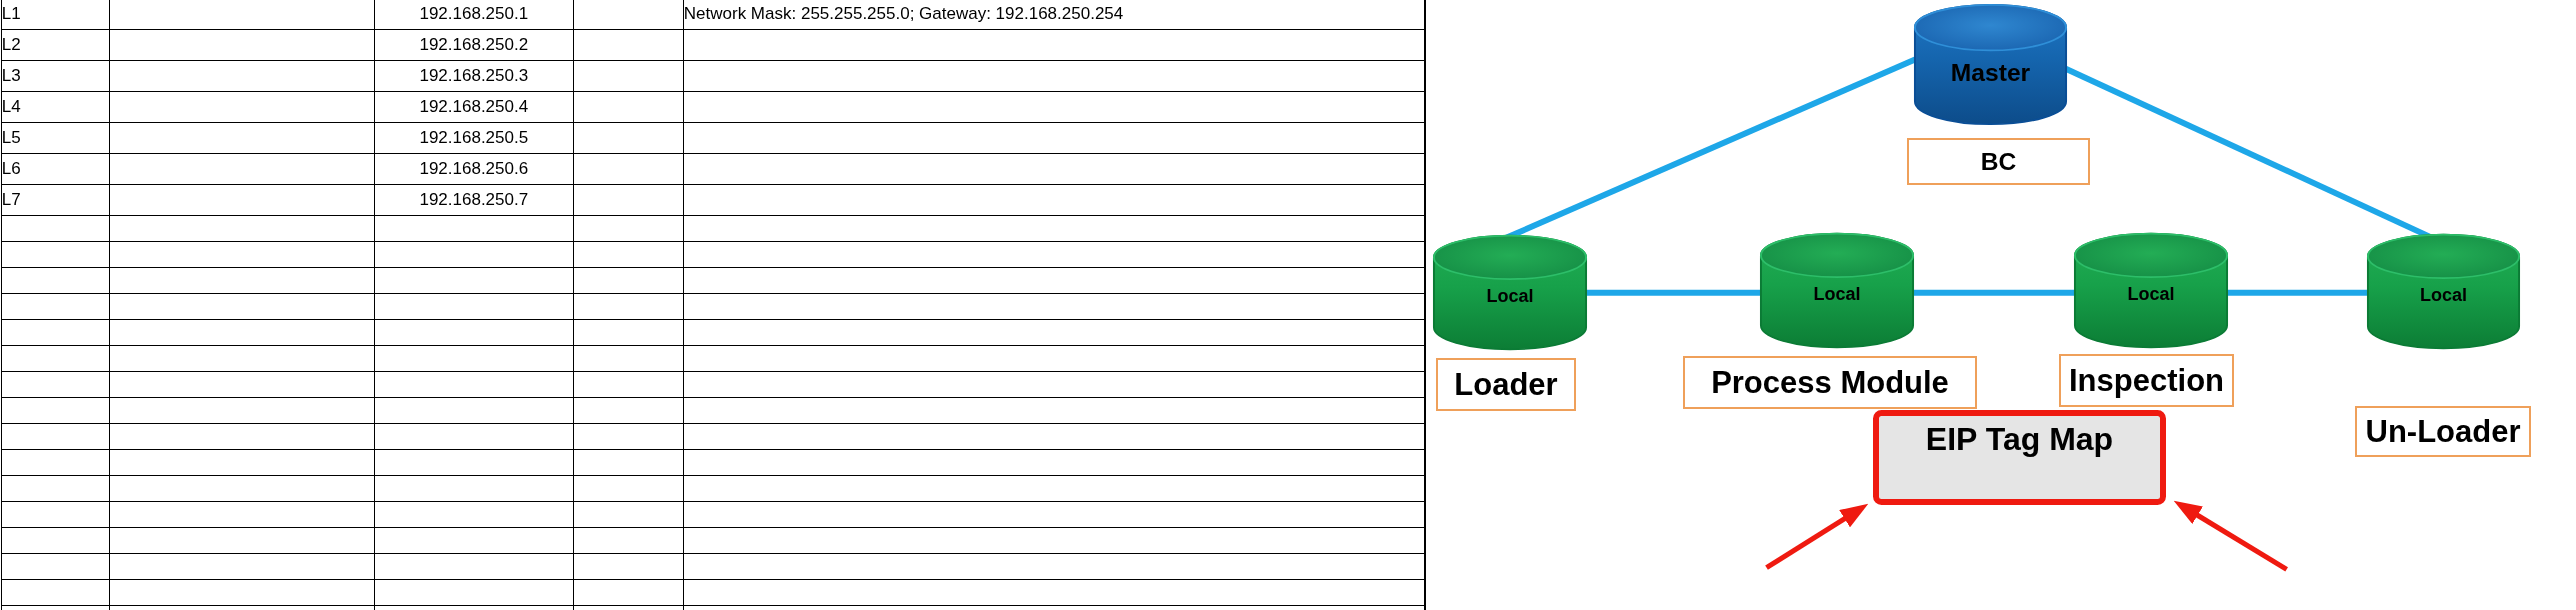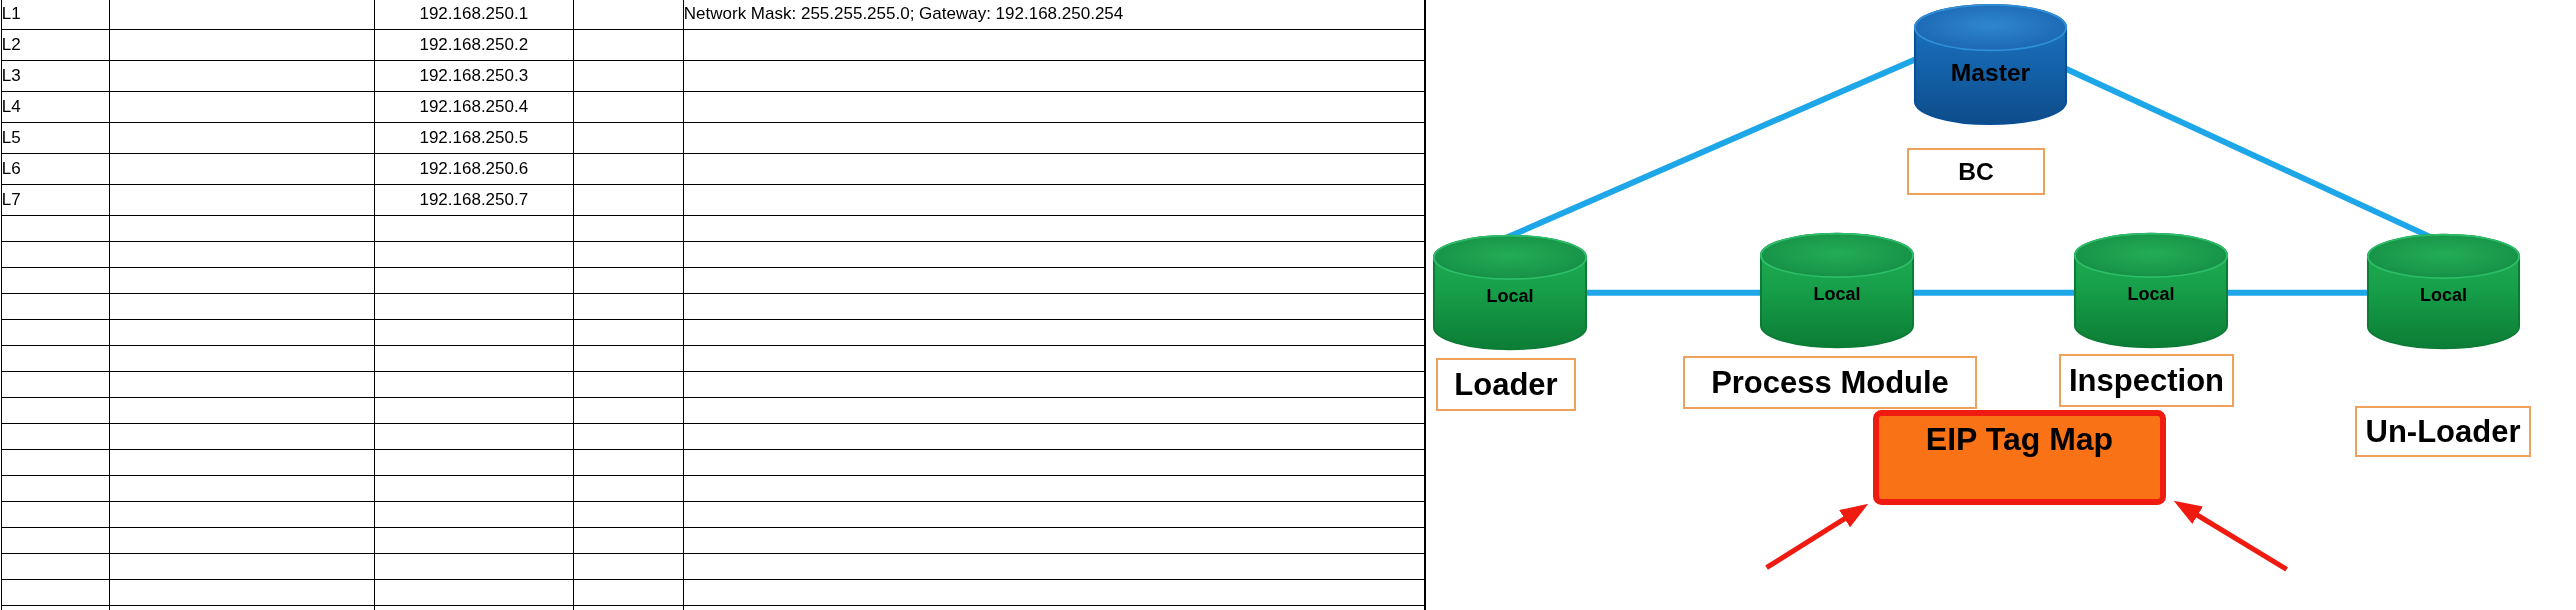--- a/index.html
+++ b/index.html
@@ -40,21 +40,21 @@
   .obox{
     position:absolute;background:#fff;border:2.5px solid #EFA05A;
     display:flex;align-items:center;justify-content:center;
     font-weight:bold;color:#000;box-sizing:border-box;
   }
   .obox.caption{font-size:31px;}
   .obox.bc{font-size:24.6px;}
 
   .eip{
     position:absolute;left:1873px;top:410px;width:293px;height:95px;
-    background:#f97316;border:6px solid #EF1A10;border-radius:8.5px;
+    background:#e5e5e5;border:6px solid #EF1A10;border-radius:8.5px;
     box-sizing:border-box;text-align:center;
   }
   .eip .lbl{
     display:block;margin-top:5.1px;font-size:32px;font-weight:bold;color:#000;
   }
 </style>
 </head>
 <body>
 
 <div class="canvas">
@@ -298,21 +298,21 @@
   </div>
 
   <div class="cyl local" style="left:2366px;top:233px;width:134px;height:117px;">
     <svg viewBox="0 0 160 140" preserveAspectRatio="none">
       <path d="M2,28 L2,112 A78,26 0 0 0 158,112 L158,28 A78,26 0 0 0 2,28 Z" fill="url(#gGreenBody)" stroke="#0B7B35" stroke-width="2"></path>
       <ellipse cx="80" cy="28" rx="78" ry="26" fill="url(#gGreenTop)" stroke="#2DBE69" stroke-width="2"></ellipse>
     </svg>
     <span class="lbl">Local</span>
   </div>
 
-  <div class="obox bc" style="left:1907px;top:148px;width:138px;height:47px;">
+  <div class="obox bc" style="left:1907px;top:138px;width:183px;height:47px;">
     <span>BC</span>
   </div>
 
   <div class="obox caption" style="left:1436px;top:358px;width:140px;height:53px;">
     <span>Loader</span>
   </div>
 
   <div class="obox caption" style="left:2059px;top:354px;width:175px;height:53px;">
     <span>Inspection</span>
   </div>

